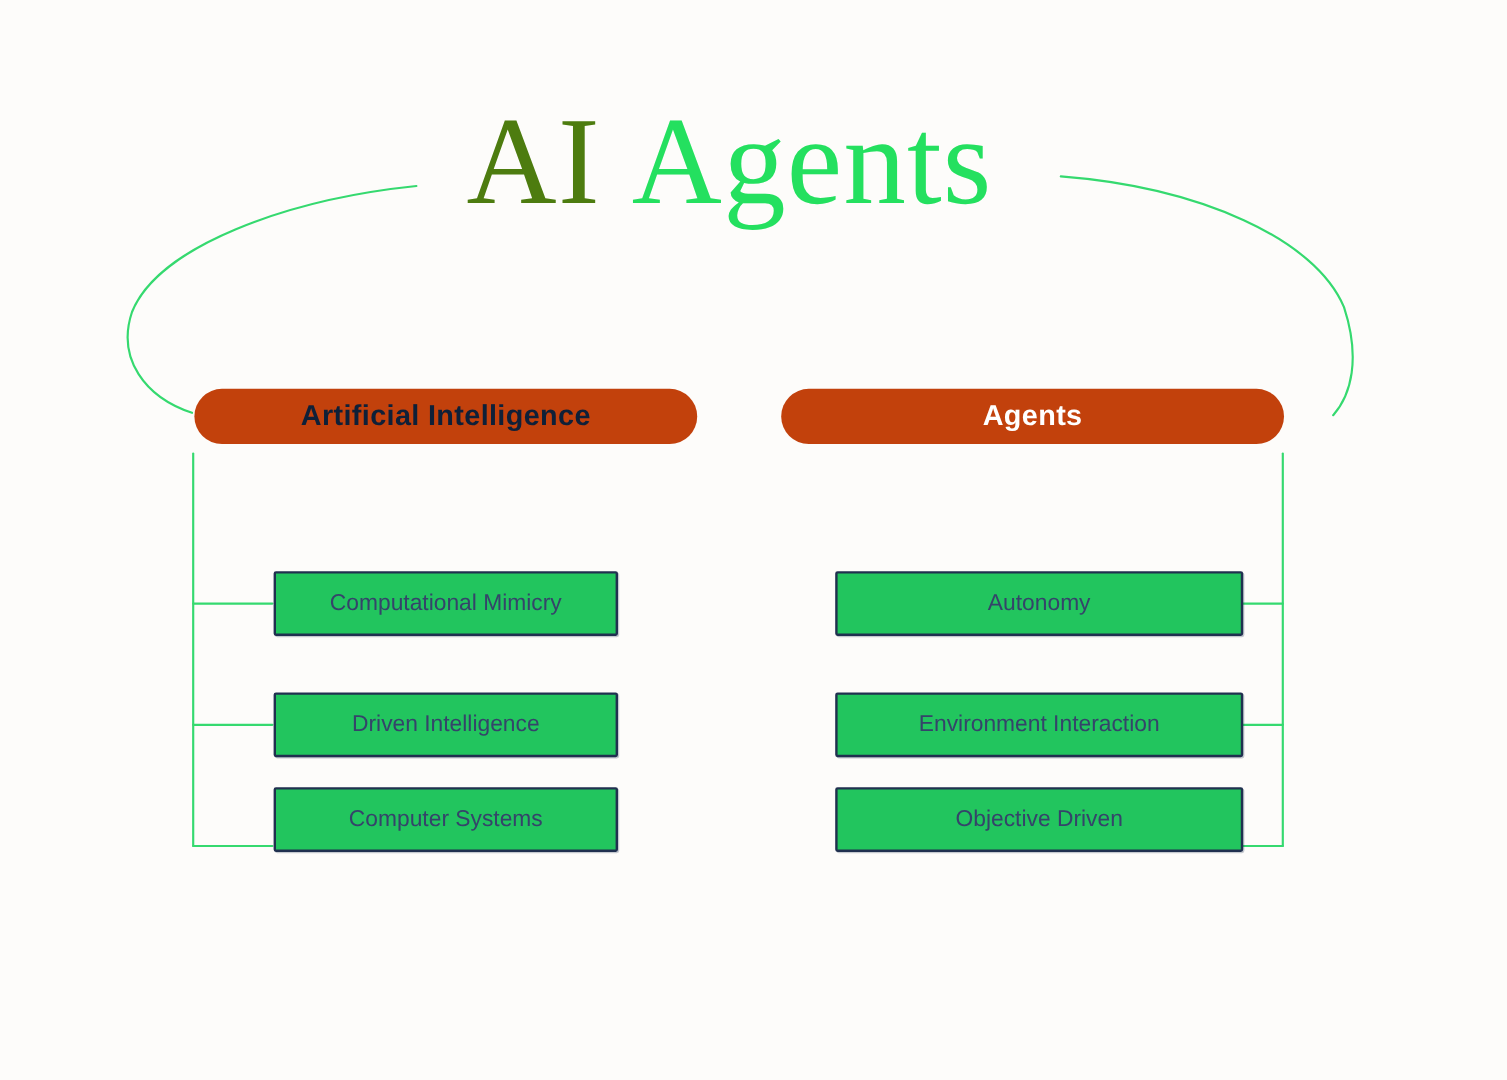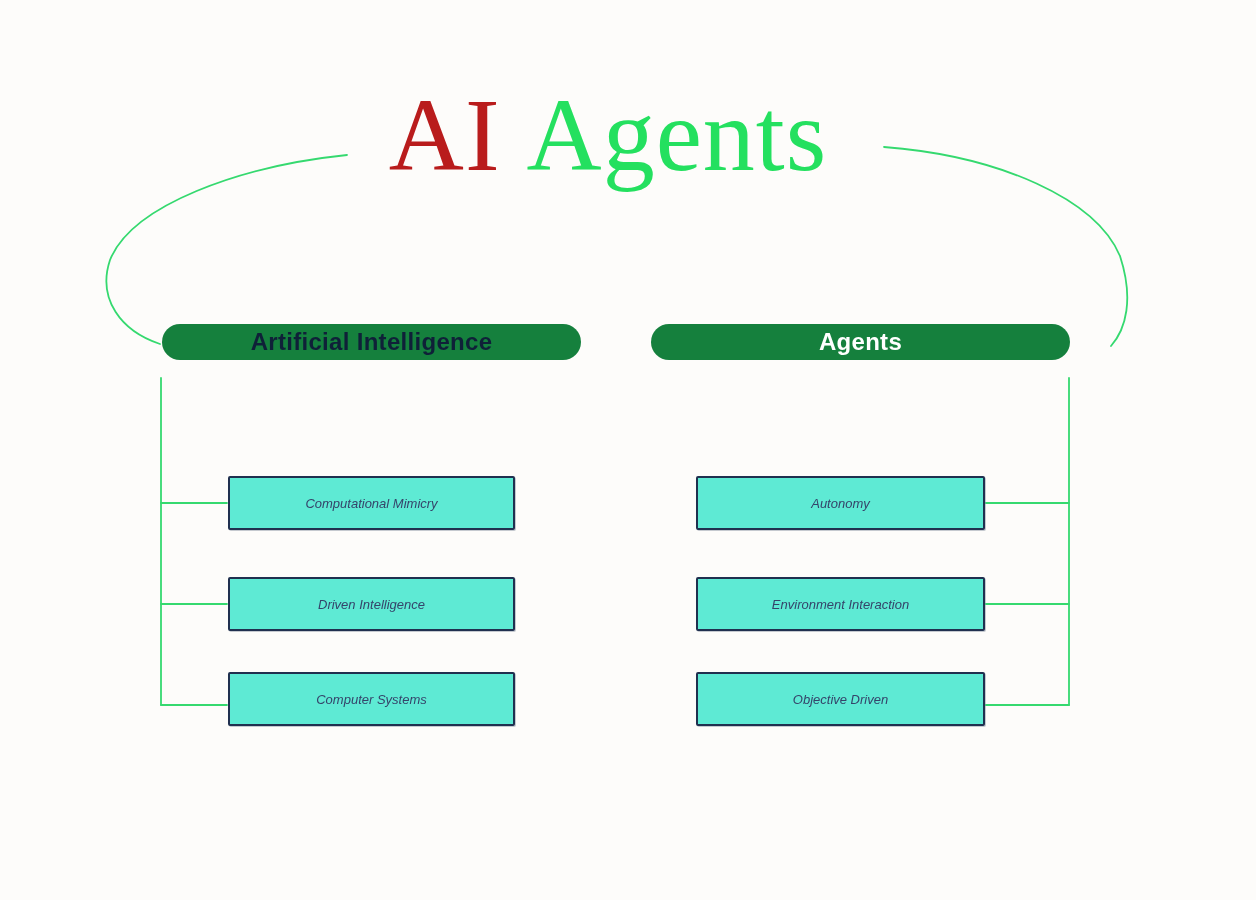--- a/index.html
+++ b/index.html
@@ -36,58 +36,57 @@
     left: 0; top: 78px;
     width: 1216px;
     text-align: center;
     font-family: "Liberation Serif", "DejaVu Serif", serif;
     font-weight: 500;
     font-size: 104px;
     line-height: 1.1;
     letter-spacing: 1px;
     white-space: nowrap;
   }
-  .title .t-dark  { color: #b91c1c; margin-right: 26px; margin-top: 23px; }
+  .title .t-dark  { color: #4d7c0f; margin-right: 26px; margin-top: 23px; }
   .title .t-green { color: #24e05f; }
 
   .pill {
     position: absolute;
     top: 324px;
-    height: 36px;
+    height: 46px;
     border-radius: 27px;
-    background: #15803d;
+    background: #c2410c;
     display: flex;
     align-items: center;
     justify-content: center;
     font-weight: bold;
     font-size: 24px;
     letter-spacing: 0.3px;
   }
   .pill-left  { left: 162px; width: 419px; color: #0f2038; }
   .pill-right { left: 651px; width: 419px; color: #ffffff; }
 
   .node {
     position: absolute;
     height: 54px;
-    background: #5eead4;
+    background: #22c55e;
     border: 2px solid #20304f;
     border-radius: 2px;
     display: flex;
     align-items: center;
     justify-content: center;
-    font-size: 13px;
+    font-size: 19px;
     color: #35446a;
     box-shadow: 1px 1px 0 rgba(32, 48, 79, 0.25);
-    font-style: italic;
   }
   .col-left  { left: 228px; width: 287px; }
-  .col-right { left: 696px; width: 289px; }
+  .col-right { left: 696px; width: 340px; }
   .row-1 { top: 476px; }
   .row-2 { top: 577px; }
-  .row-3 { top: 672px; }
+  .row-3 { top: 656px; }
 </style>
 </head>
 <body>
 
 <div class="canvas">
 
   <svg class="links" viewBox="0 0 1256 900" xmlns="http://www.w3.org/2000/svg" aria-hidden="true">
 
     <path d="M 347 155 C 240 166, 132 205, 110 260 C 97 299, 121 331, 160 344"></path>
     <path d="M 884 147 C 1000 156, 1096 199, 1120 256 C 1134 299, 1126 329, 1111 346"></path>

